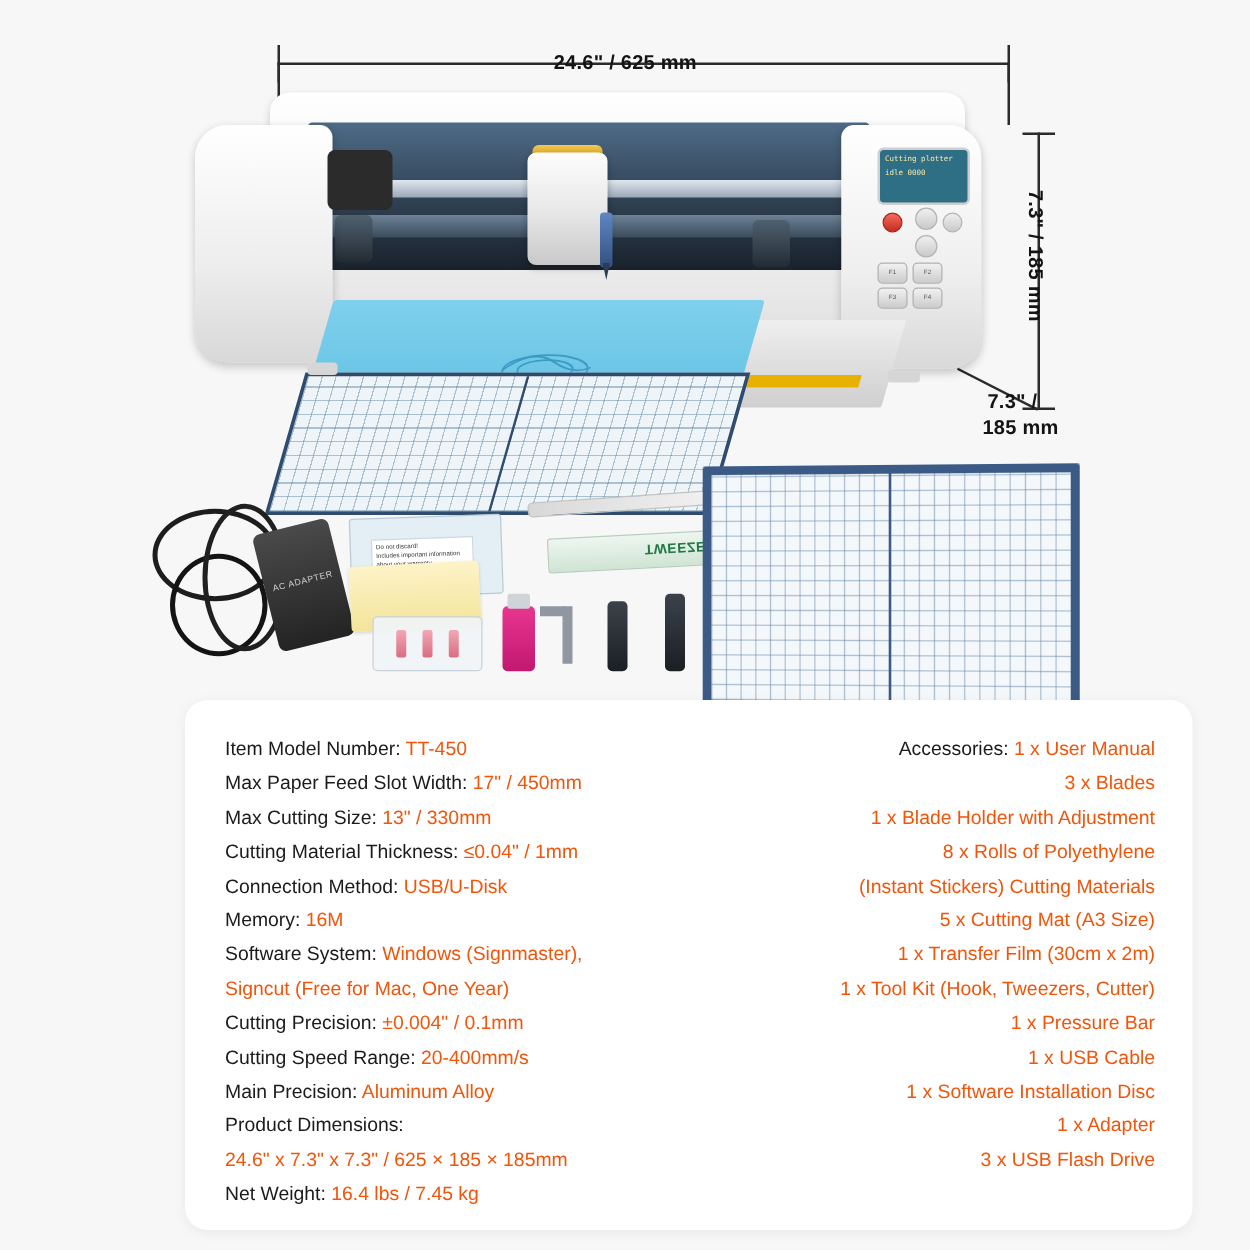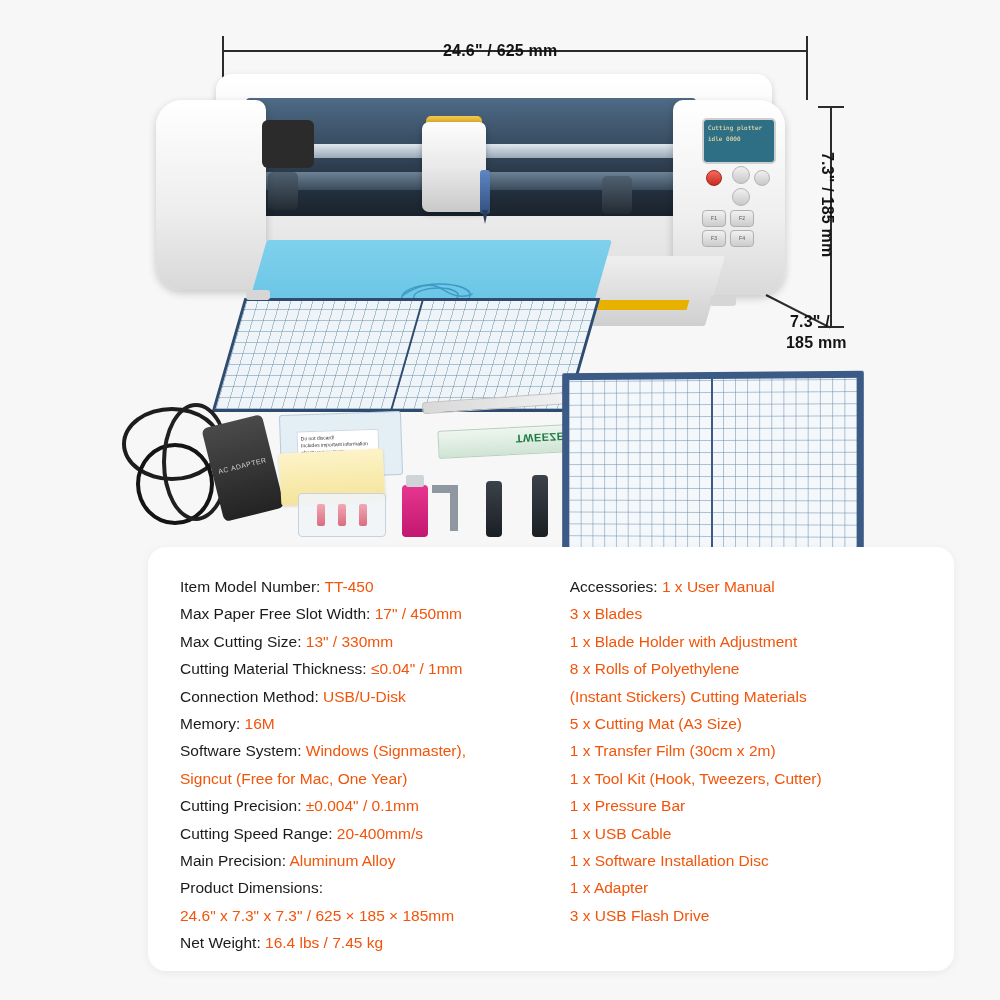--- a/index.html
+++ b/index.html
@@ -431,33 +431,33 @@
     top: 0;
     width: 2px;
     height: 100%;
     background: #3b5a85;
   }
 
   
   .spec-card {
     position: absolute;
     left: 148px;
-    top: 547px;
+    top: 560px;
     width: 806px;
     height: 424px;
     background: #ffffff;
     border-radius: 18px;
     box-shadow: 0 2px 10px rgba(0,0,0,.06);
   }
   .spec-cols {
     display: flex;
     padding: 26px 30px 0 32px;
   }
   .col-left { width: 392px; }
-  .col-right { width: 360px; padding-left: 4px; }
+  .col-right { width: 360px; padding-left: 4px; text-align: right; }
   .spec-row {
     font-size: 15.5px;
     line-height: 27.4px;
     color: #1b1b1b;
   }
   .spec-row .k { color: #1b1b1b; }
   .spec-row .v { color: #f2540a; }
   .acc-row {
     font-size: 15.5px;
     line-height: 27.4px;
@@ -575,21 +575,21 @@
   </div>
 
   <div class="big-mat">
     <div class="mid"></div>
   </div>
 
   <div class="spec-card">
     <div class="spec-cols">
       <div class="col-left">
         <div class="spec-row"><span class="k">Item Model Number:</span> <span class="v">TT-450</span></div>
-        <div class="spec-row"><span class="k">Max Paper Free Slot Width:</span> <span class="v">17" / 450mm</span></div>
+        <div class="spec-row"><span class="k">Max Paper Feed Slot Width:</span> <span class="v">17" / 450mm</span></div>
         <div class="spec-row"><span class="k">Max Cutting Size:</span> <span class="v">13" / 330mm</span></div>
         <div class="spec-row"><span class="k">Cutting Material Thickness:</span> <span class="v">≤0.04" / 1mm</span></div>
         <div class="spec-row"><span class="k">Connection Method:</span> <span class="v">USB/U-Disk</span></div>
         <div class="spec-row"><span class="k">Memory:</span> <span class="v">16M</span></div>
         <div class="spec-row"><span class="k">Software System:</span> <span class="v">Windows (Signmaster),</span></div>
         <div class="spec-row"><span class="v">Signcut (Free for Mac, One Year)</span></div>
         <div class="spec-row"><span class="k">Cutting Precision:</span> <span class="v">±0.004" / 0.1mm</span></div>
         <div class="spec-row"><span class="k">Cutting Speed Range:</span> <span class="v">20-400mm/s</span></div>
         <div class="spec-row"><span class="k">Main Precision:</span> <span class="v">Aluminum Alloy</span></div>
         <div class="spec-row"><span class="k">Product Dimensions:</span></div>

